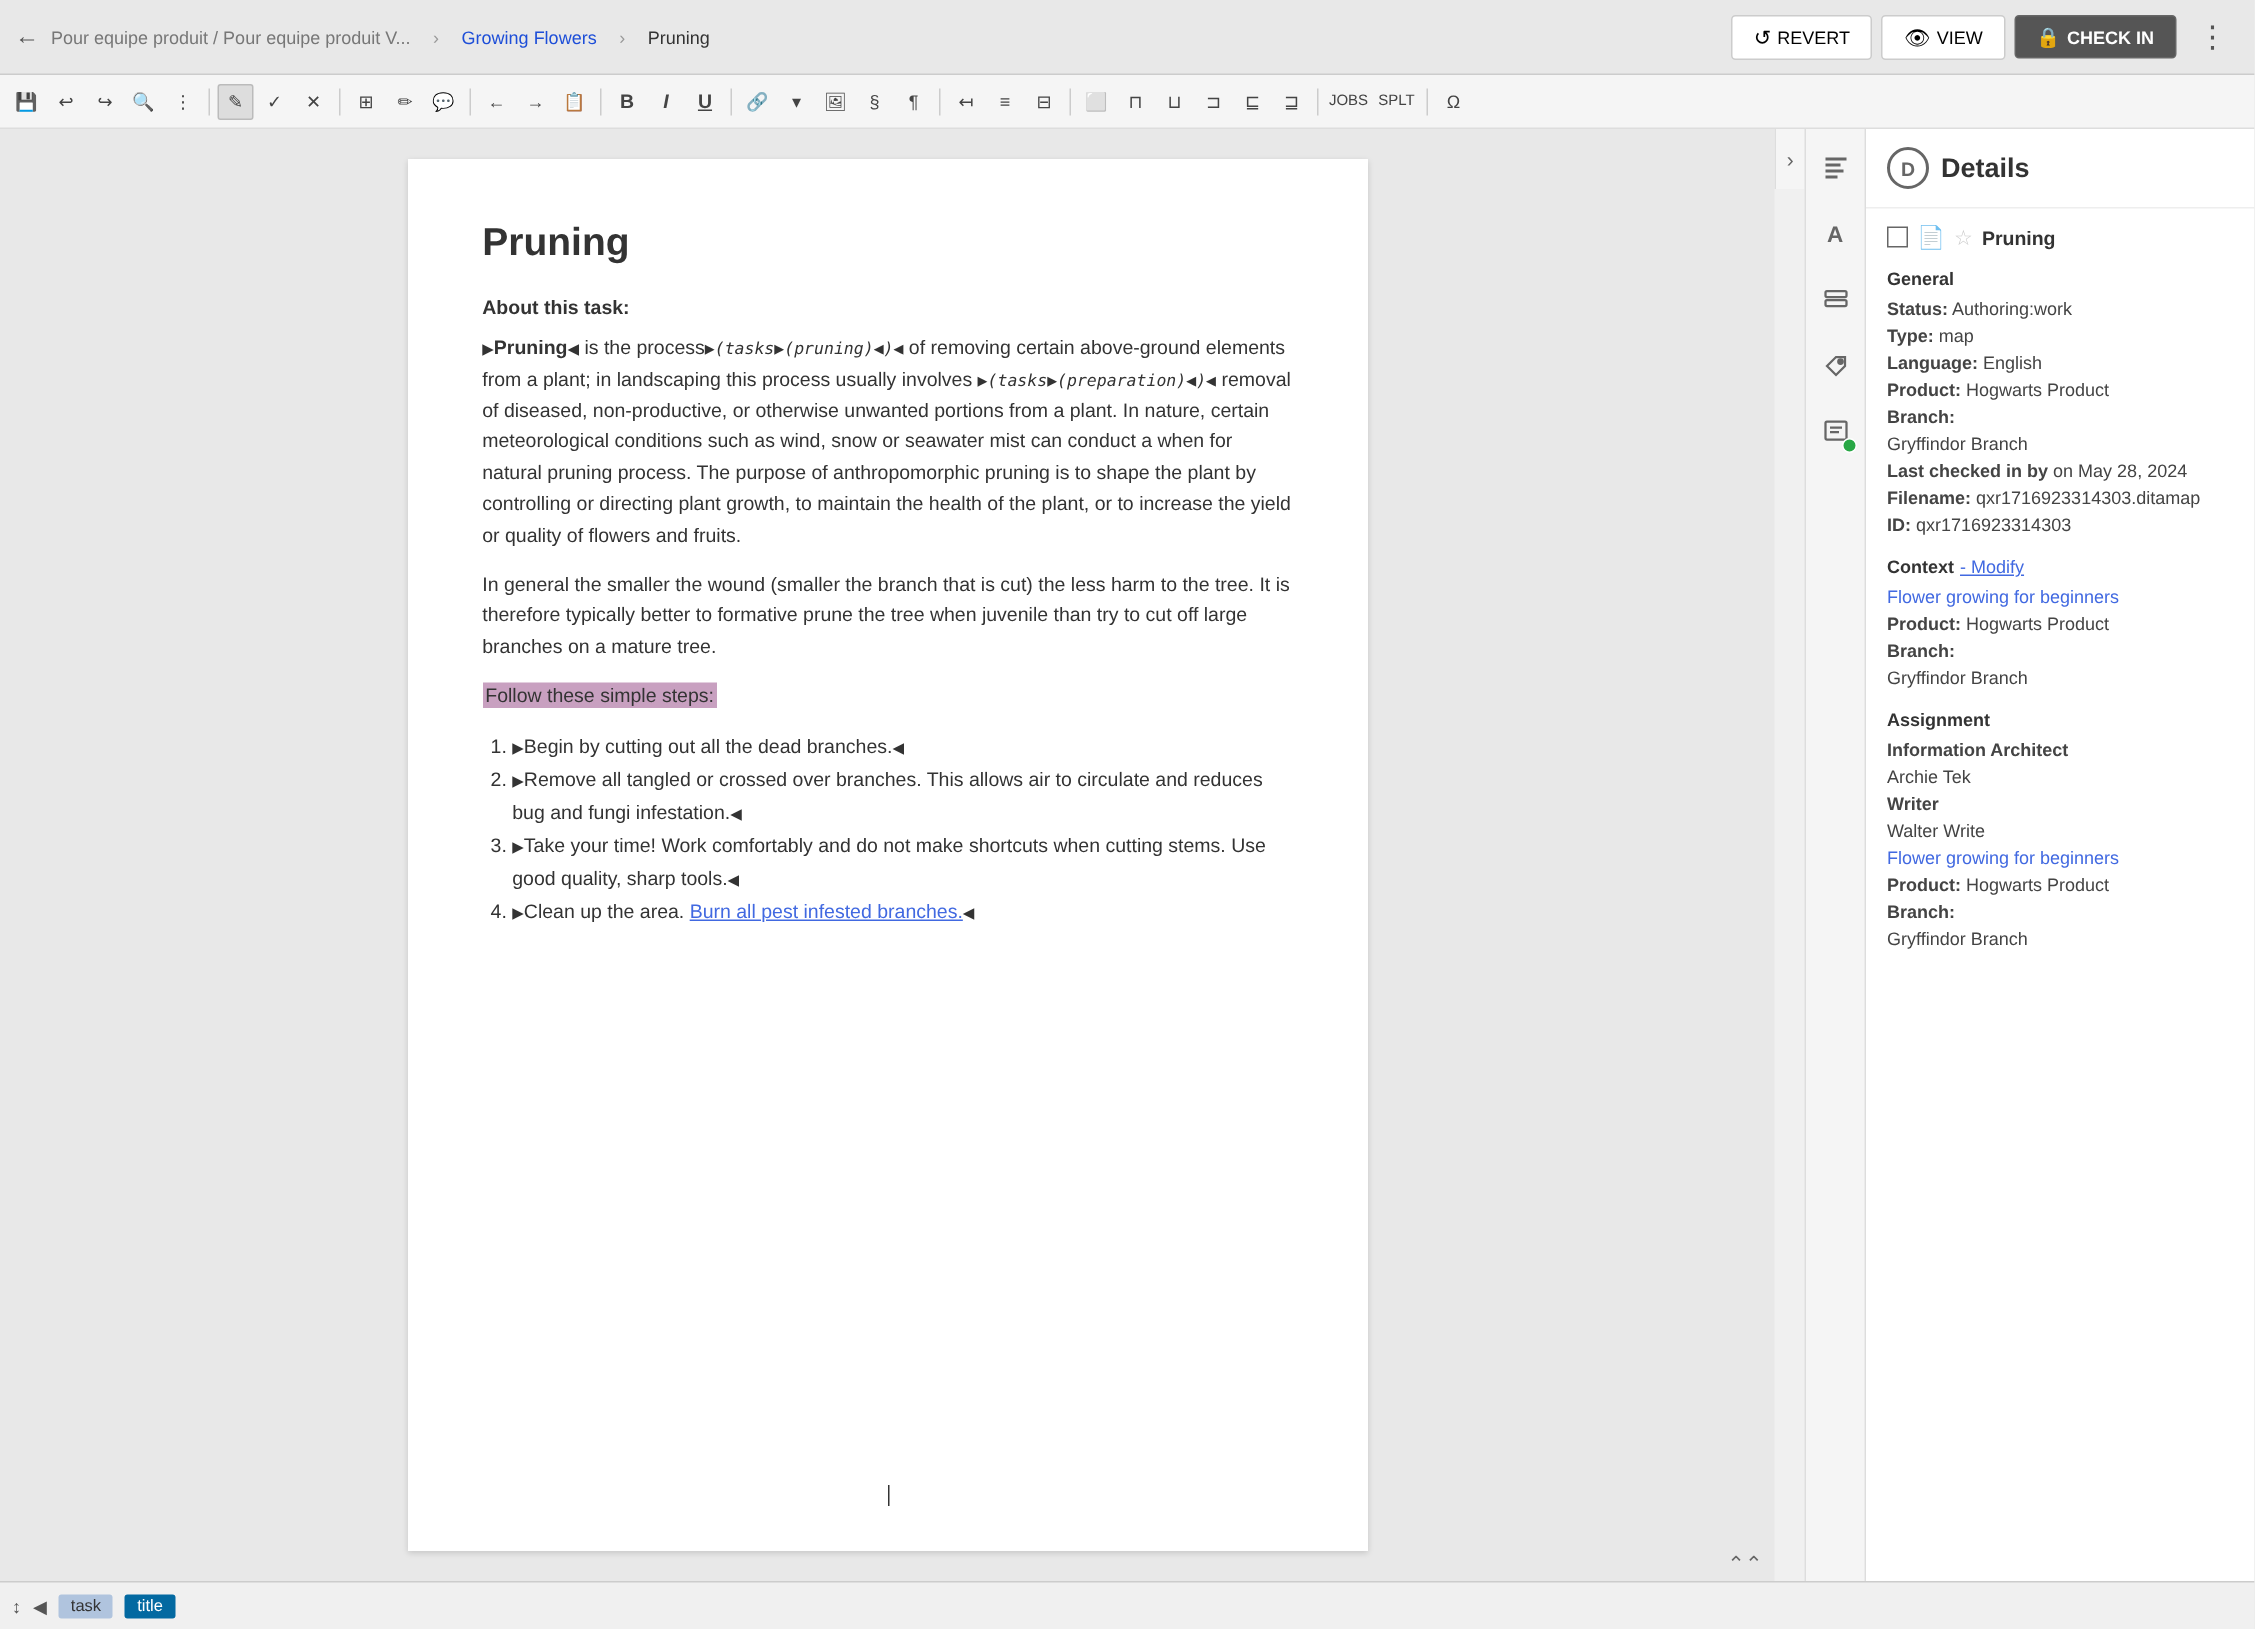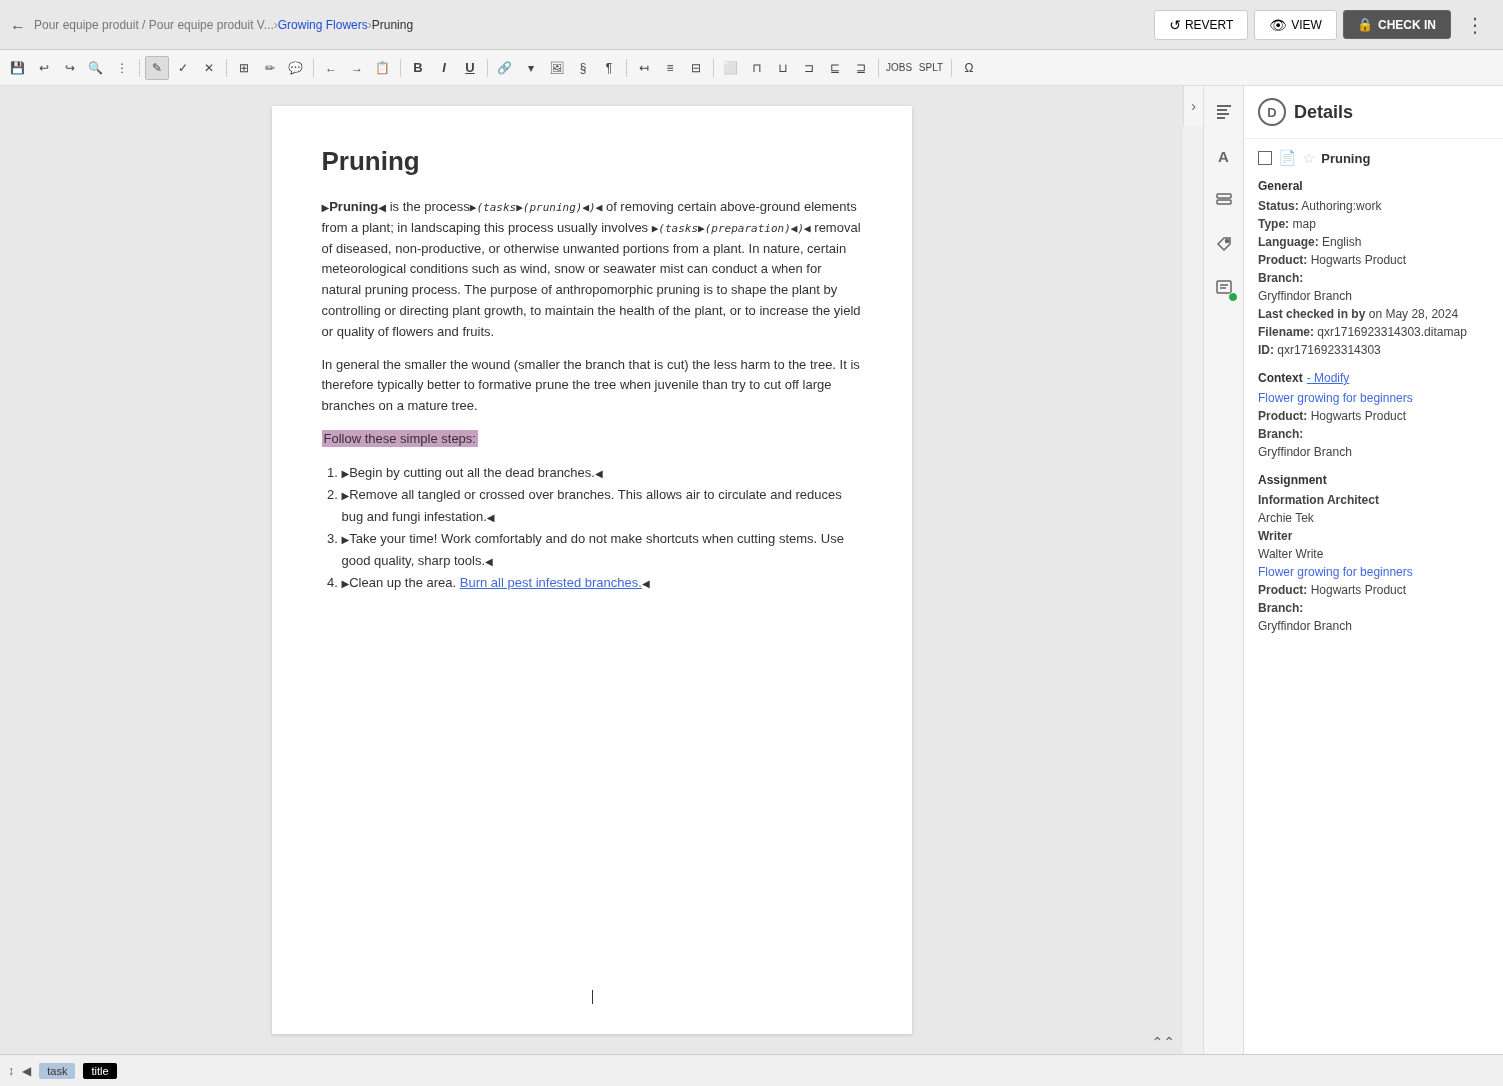--- a/index.html
+++ b/index.html
@@ -3,21 +3,21 @@
   <meta charset="utf-8">
   <style>
     * { box-sizing: border-box; margin: 0; padding: 0; }
     body { font-family: Arial, sans-serif; font-size: 13px; background: #f0f0f0; color: #333; height: 1086px; overflow: hidden; }
 
     
     .header {
       display: flex; align-items: center; background: #e8e8e8; border-bottom: 1px solid #ccc;
       padding: 0 10px; height: 50px; gap: 8px;
     }
-    .breadcrumb { display: flex; align-items: center; gap: 0; flex: 1; font-size: 12px; color: #555; }
+    .breadcrumb { display: flex; align-items: center; gap: 15px; flex: 1; font-size: 12px; color: #555; }
     .header-actions { display: flex; align-items: center; gap: 6px; }
     .btn-revert { display: flex; align-items: center; gap: 4px; padding: 6px 14px; border: 1px solid #ccc; background: white; cursor: pointer; border-radius: 3px; font-size: 12px; }
     .btn-view { display: flex; align-items: center; gap: 4px; padding: 6px 14px; border: 1px solid #ccc; background: white; cursor: pointer; border-radius: 3px; font-size: 12px; }
     .btn-checkin { display: flex; align-items: center; gap: 4px; padding: 6px 14px; border: 1px solid #666; background: #555; color: white; cursor: pointer; border-radius: 3px; font-size: 12px; font-weight: bold; }
     .btn-more { padding: 6px 8px; border: none; background: none; cursor: pointer; font-size: 18px; color: #555; }
 
     
     .toolbar {
       display: flex; align-items: center; background: #f5f5f5; border-bottom: 1px solid #ddd;
       padding: 4px 6px; gap: 2px; flex-wrap: wrap; min-height: 36px;
@@ -62,21 +62,21 @@
     .section-label { font-weight: bold; font-size: 12px; margin-bottom: 6px; color: #333; }
     .field-row { margin-bottom: 4px; font-size: 12px; color: #444; }
     .field-label { font-weight: bold; display: inline; }
     .field-value { display: inline; }
     .link-text { color: #4169e1; cursor: pointer; text-decoration: none; font-size: 12px; }
     .modify-link { color: #4169e1; cursor: pointer; font-size: 12px; text-decoration: underline; }
 
     
     .status-bar { height: 32px; background: #f0f0f0; border-top: 1px solid #ccc; display: flex; align-items: center; padding: 0 8px; gap: 8px; font-size: 11px; color: #555; }
     .status-tag { background: #b0c4de; color: #333; padding: 2px 8px; border-radius: 2px; font-size: 11px; cursor: pointer; }
-    .status-tag.active { background: #000000; color: white; }
+    .status-tag.active { background: #0369a1; color: white; }
     .panel-arrow { font-size: 14px; color: #666; cursor: pointer; display: flex; align-items: center; justify-content: center; width: 20px; height: 40px; background: #f5f5f5; border-left: 1px solid #ddd; }
   </style>
 </head>
 <body>
 
 <div class="header">
   <button class="back-btn" style="font-size:16px;border:none;background:none;cursor:pointer;color:#555;">←</button>
   <div class="breadcrumb">
     <span style="color:#777;font-size:12px;">Pour equipe produit / Pour equipe produit V...</span>
     <span style="color:#999;">›</span>
@@ -148,20 +148,21 @@
 </div>
 
 <div class="main-layout">
 
   <div class="editor-area">
     <div class="editor-scroll">
       <div class="editor-page">
 
         <h1 class="doc-title" contenteditable="true" style="">Pruning</h1>
 
+        <p class="doc-section-title">About this task:</p>
 
         <p class="doc-para" contenteditable="true" style="">
           <span style="font-size:10px;">▶</span><span class="bold">Pruning</span><span style="font-size:10px;">◀</span> is the process<span style="font-family:monospace;font-size:11px;font-style:italic;">▶(tasks▶(pruning)◀)◀</span> of removing certain above-ground elements from a plant; in landscaping this process usually involves <span style="font-family:monospace;font-size:11px;font-style:italic;">▶(tasks▶(preparation)◀)◀</span> removal of diseased, non-productive, or otherwise unwanted portions from a plant. In nature, certain meteorological conditions such as wind, snow or seawater mist can conduct a when for natural pruning process. The purpose of anthropomorphic pruning is to shape the plant by controlling or directing plant growth, to maintain the health of the plant, or to increase the yield or quality of flowers and fruits.
         </p>
 
         <p class="doc-para" contenteditable="true" style="">In general the smaller the wound (smaller the branch that is cut) the less harm to the tree. It is therefore typically better to formative prune the tree when juvenile than try to cut off large branches on a mature tree.</p>
 
         <p class="doc-para">
           <span style="background:#c8a0c0;padding:1px 2px;">Follow these simple steps:</span>
         </p>

